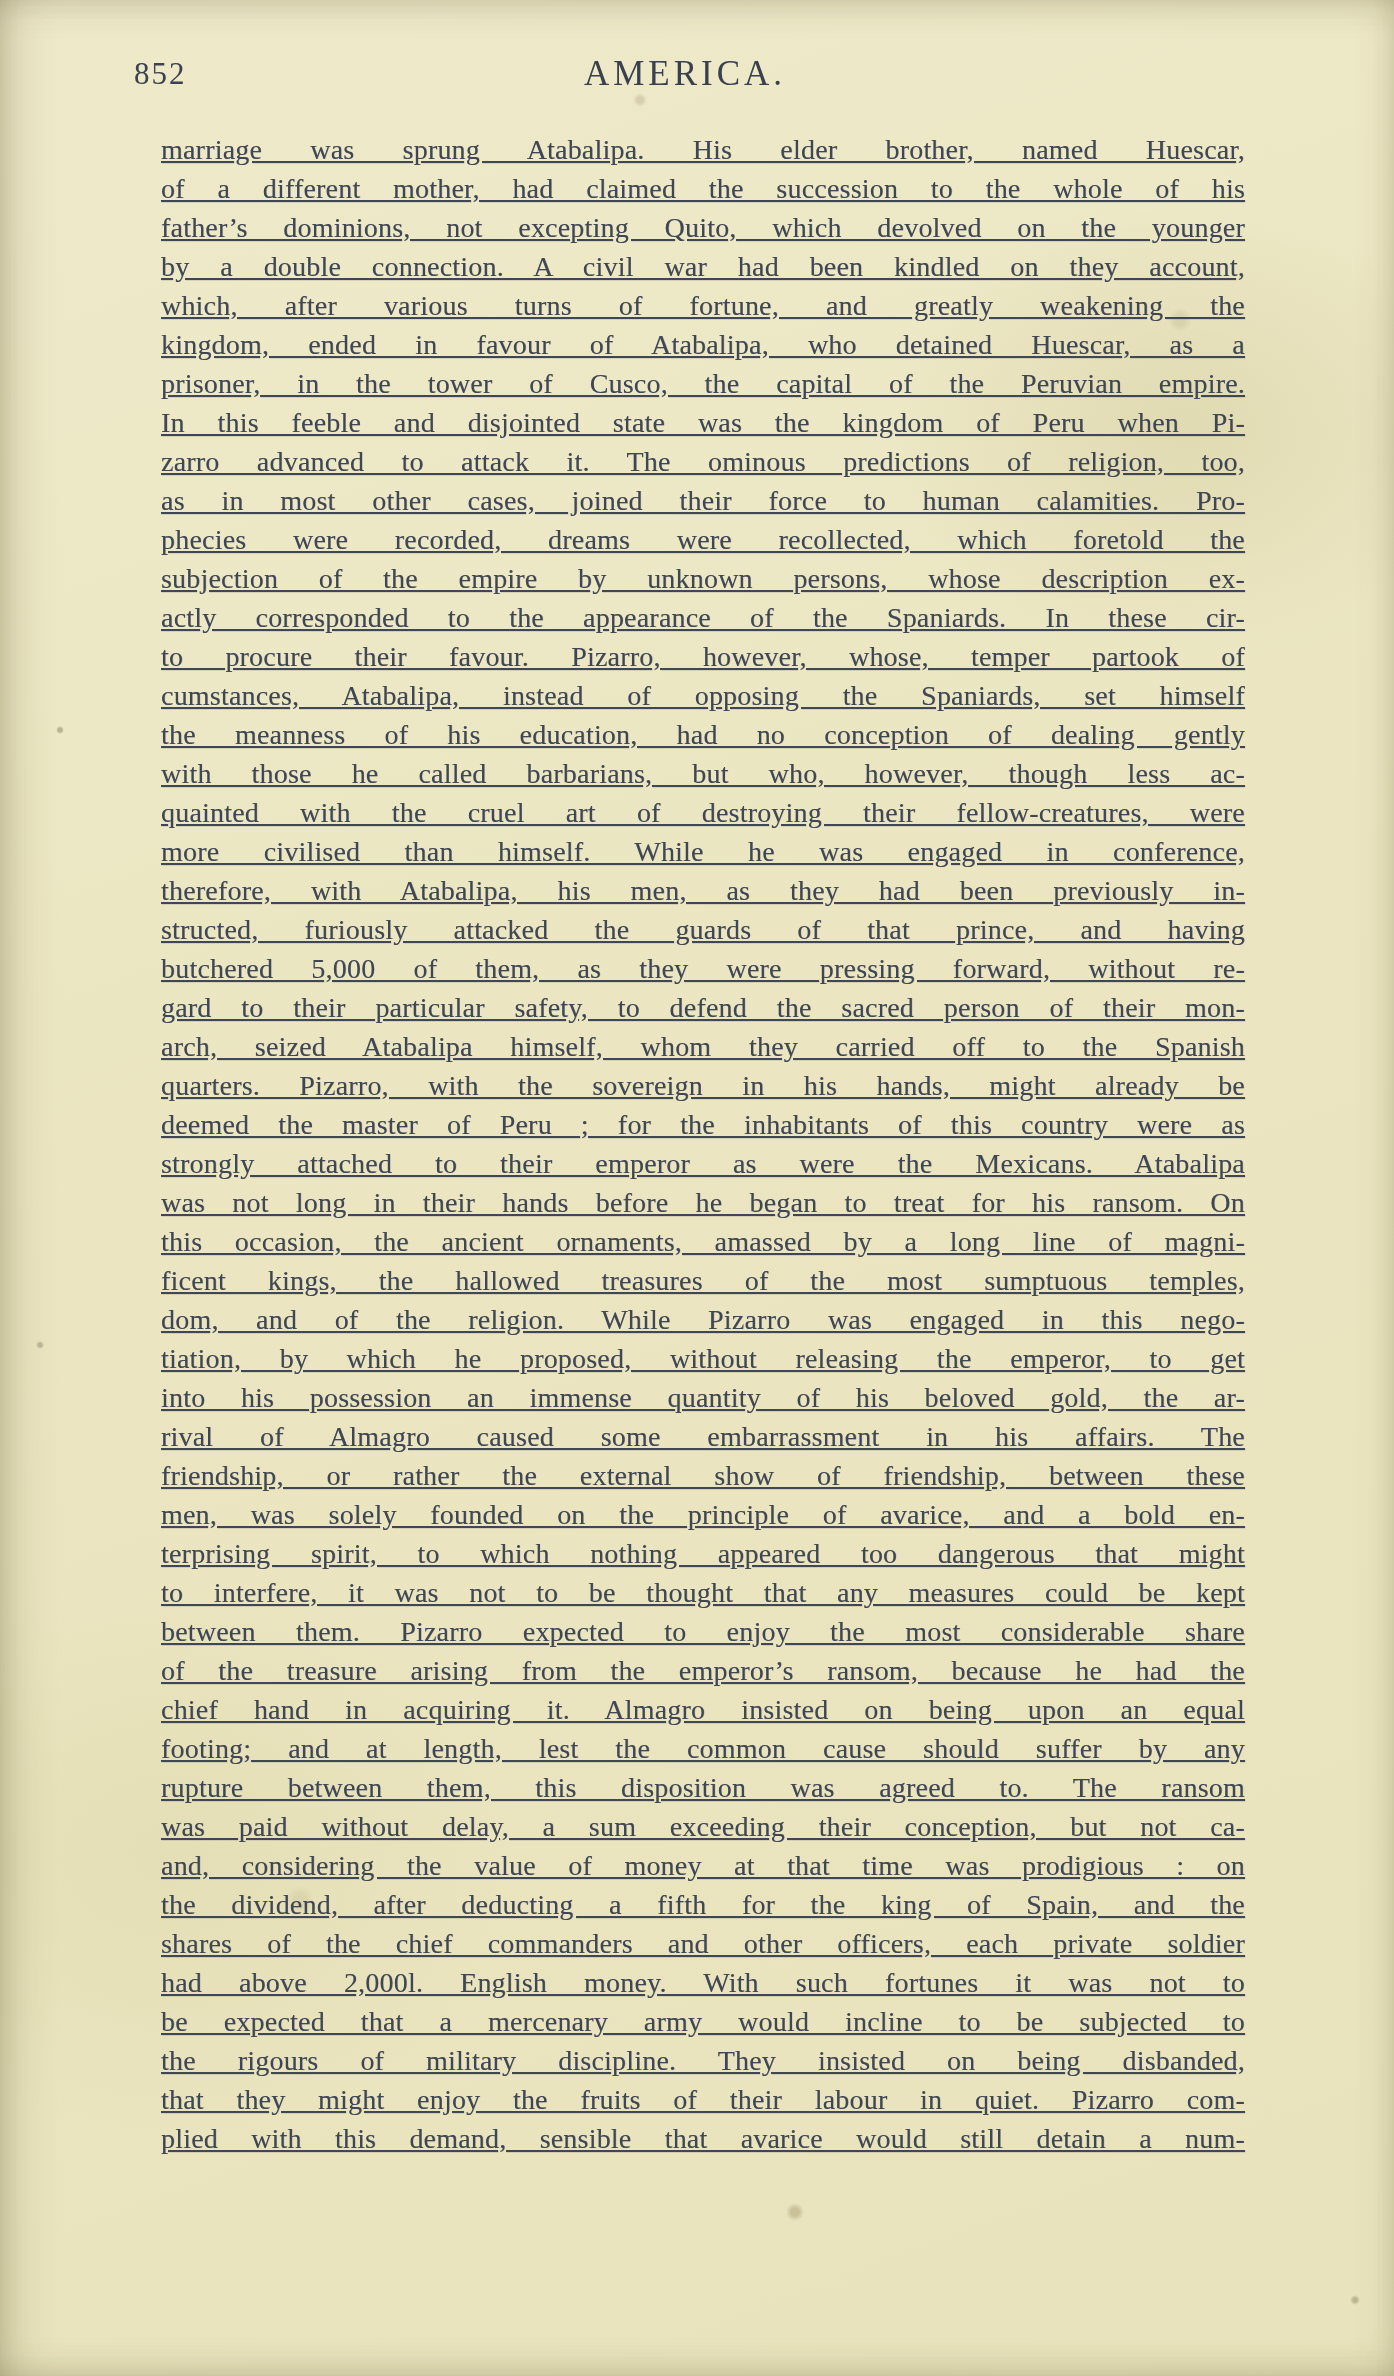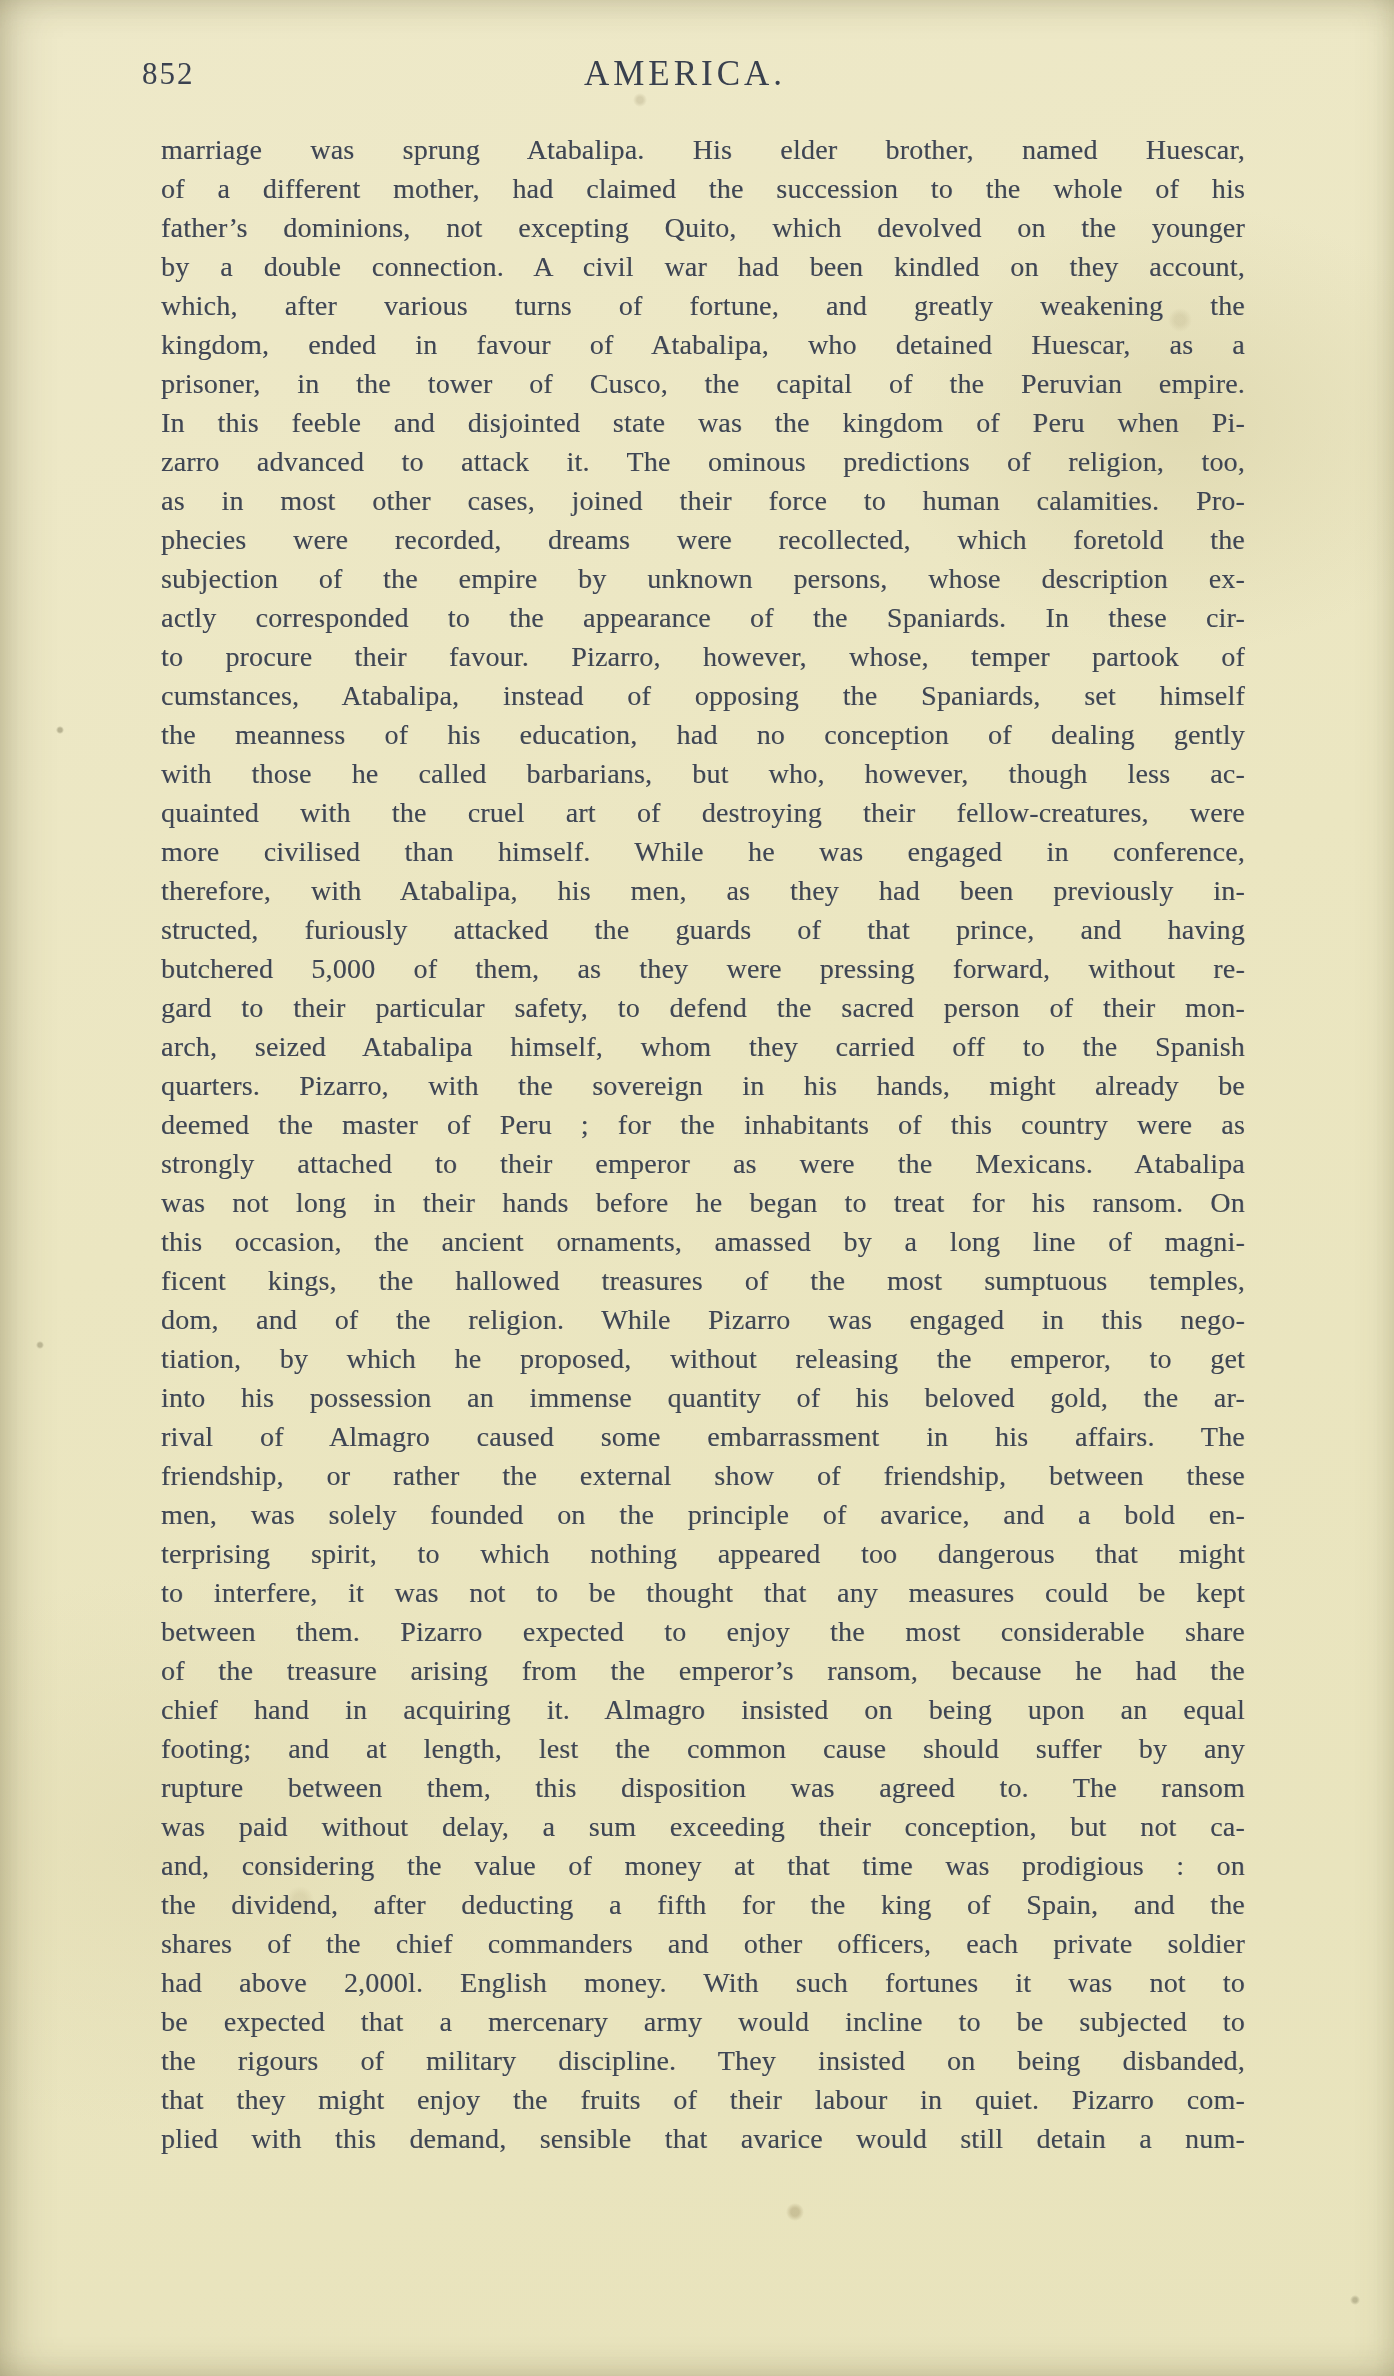--- a/index.html
+++ b/index.html
@@ -34,41 +34,42 @@
   }
   .page-header {
     position: absolute;
     top: 54px;
     left: 126px;
     right: 150px;
     height: 44px;
   }
   .page-number {
     position: absolute;
-    left: 16px;
+    left: 8px;
     top: 2px;
     font-size: 31px;
     letter-spacing: 2px;
     color: #3b4250;
   }
   .running-title {
     position: absolute;
     left: 50%;
     top: 0;
     transform: translateX(-50%);
     font-size: 35px;
     letter-spacing: 4px;
     color: #39404e;
     white-space: nowrap;
   }
   .body-text {
     position: absolute;
     top: 130px;
     left: 161px;
     width: 1084px;
+    text-decoration: underline;
   }
   .text-line {
     font-size: 28px;
     line-height: 39px;
     letter-spacing: 0.2px;
     text-align: justify;
     text-align-last: justify;
     white-space: normal;
     color: #3f4654;
     text-shadow: 0.4px 0.4px 0 rgba(63,70,84,0.35);

